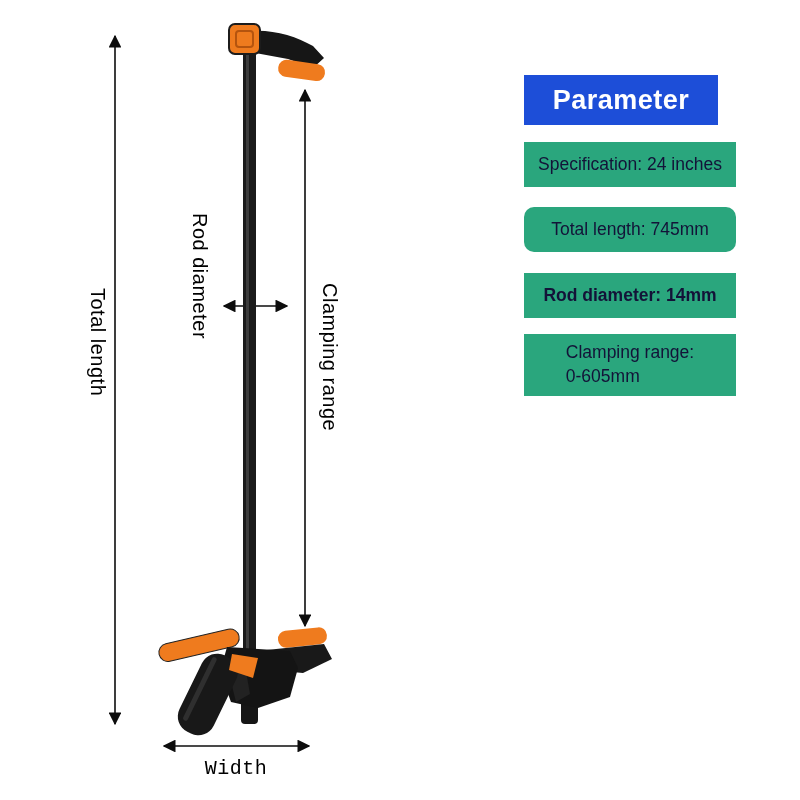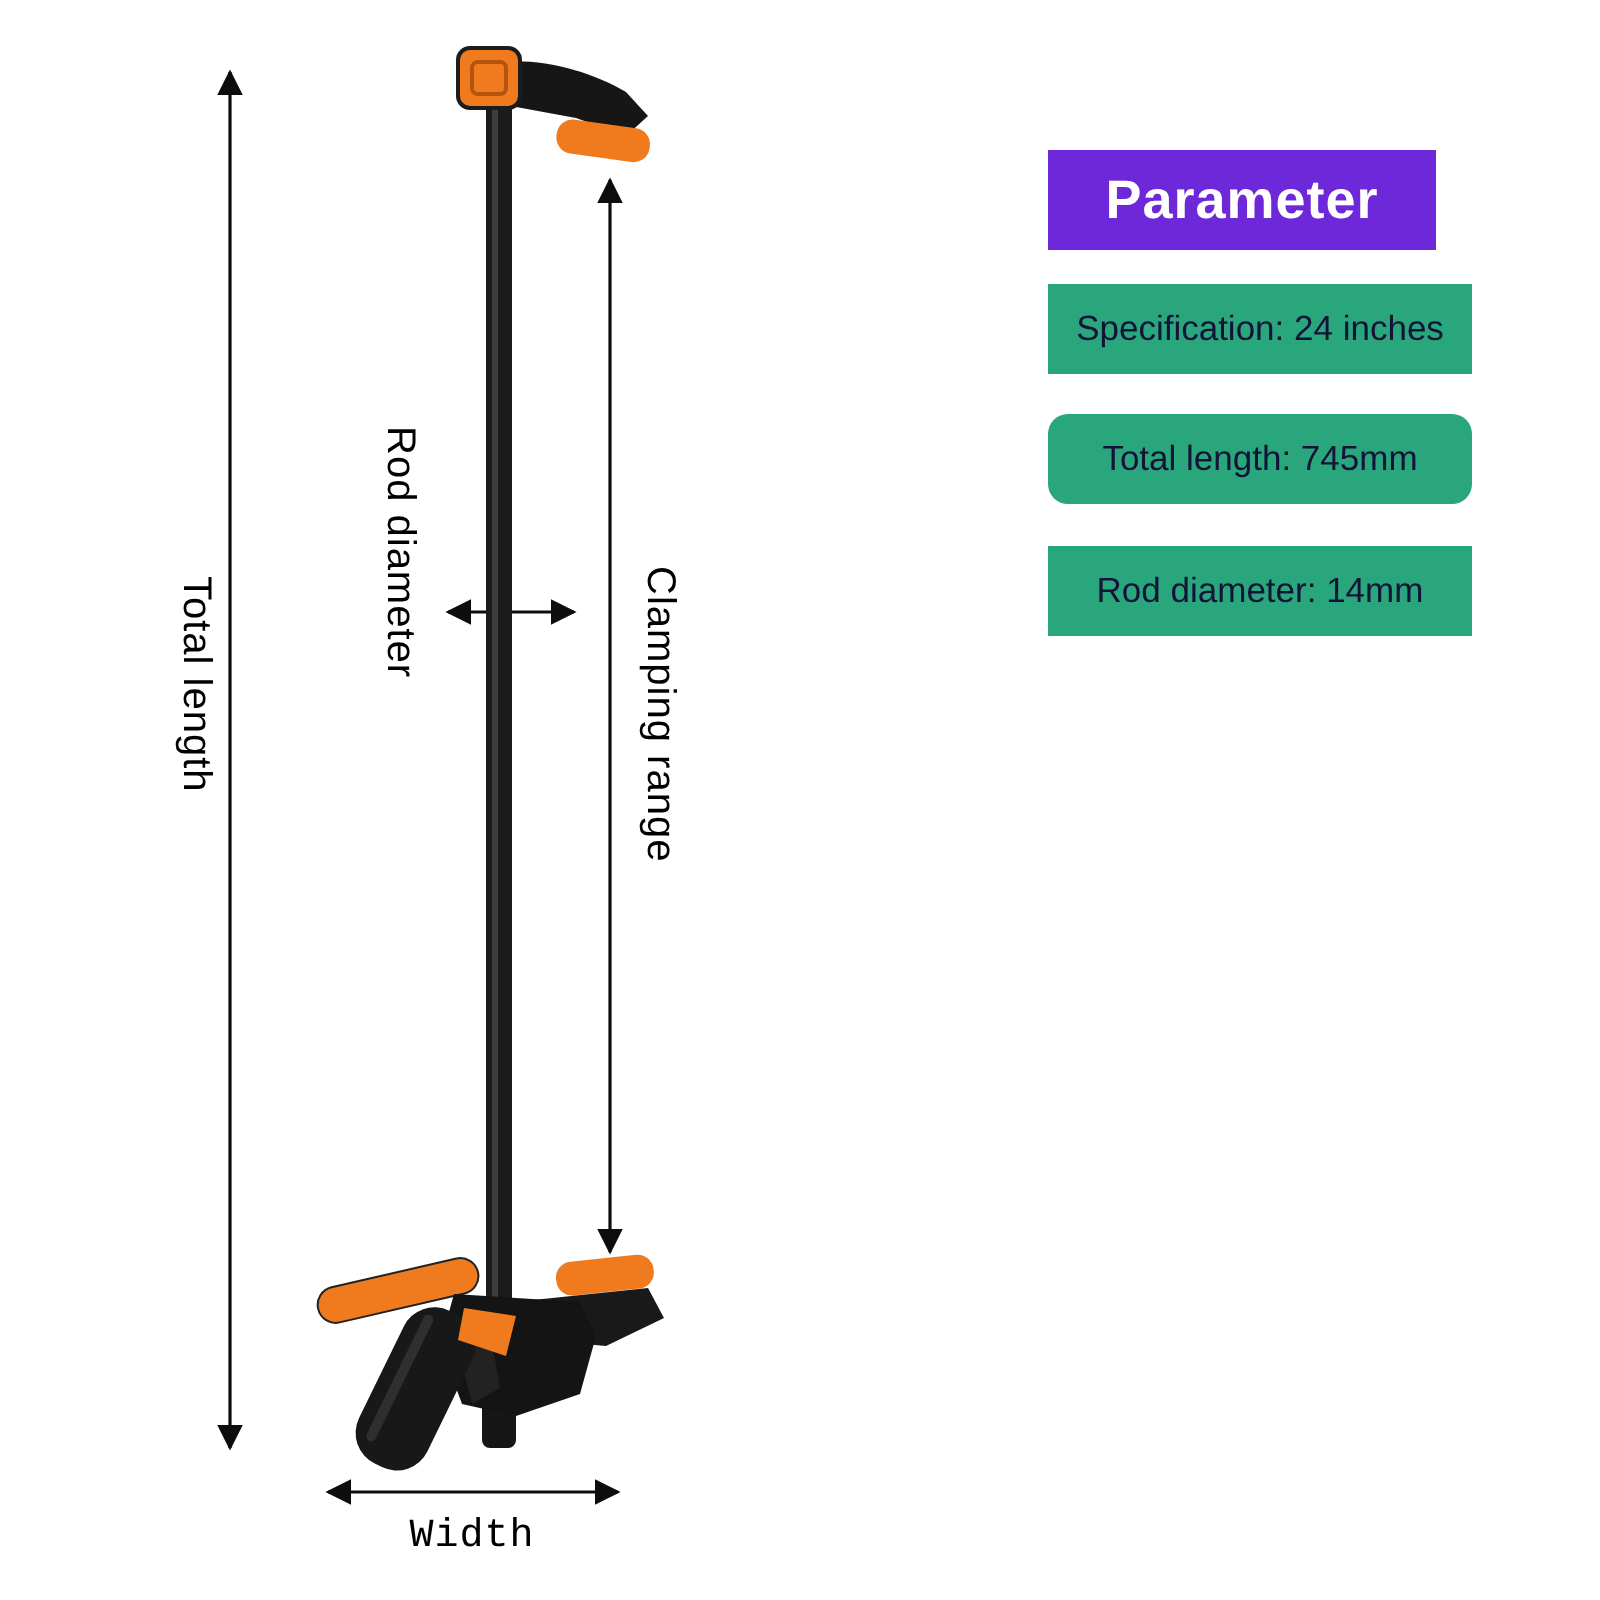--- a/index.html
+++ b/index.html
@@ -18,35 +18,35 @@
   }
   .vtext { writing-mode:vertical-rl; }
   .lbl-total-length  { left:86px;  top:288px; }
   .lbl-rod-diameter  { left:188px; top:213px; }
   .lbl-clamping      { left:318px; top:283px; }
   .lbl-width         { left:236px; top:757px; transform:translateX(-50%);font-family:Liberation Mono, monospace; }
 
   
   .panel { position:absolute; left:524px; top:75px; width:212px; }
   .panel-header {
-    width:194px; height:50px; background:#6d28d9; color:#ffffff;
+    width:194px; height:50px; background:#1d4ed8; color:#ffffff;
     font-size:27px; font-weight:700; display:flex; align-items:center;
     justify-content:center; margin-bottom:17px; letter-spacing:0.5px;
   }
   .param-row {
     width:212px; background:#2aa67d; color:#131338;
     font-size:17.5px; line-height:1.35; text-align:left;
     display:flex; align-items:center; justify-content:center;
     white-space:pre-line; padding:0 4px;
   }
   .param-row.h1 { height:45px; }
   .param-row.h2 { height:62px; }
   .param-row.m20 { margin-bottom:20px; }
   .param-row.m21 { margin-bottom:21px;border-radius:10px; }
-  .param-row.m16 { margin-bottom:16px; }
+  .param-row.m16 { margin-bottom:16px;font-weight:bold; }
   .param-row.m3  { margin-bottom:3px; }
 </style>
 </head>
 <body>
 
 <div class="stage">
 
   <svg class="art" viewBox="0 0 800 800" aria-hidden="true">
     <defs>
       <marker id="arrow" viewBox="0 0 10 10" refX="9" refY="5" markerWidth="8" markerHeight="8" orient="auto-start-reverse">
@@ -97,15 +97,17 @@
   <div class="dim-label vtext lbl-total-length">Total length</div>
   <div class="dim-label vtext lbl-rod-diameter">Rod diameter</div>
   <div class="dim-label vtext lbl-clamping">Clamping range</div>
   <div class="dim-label lbl-width">Width</div>
 
   <aside class="panel">
     <div class="panel-header">Parameter</div>
     <div class="param-row h1 m20">Specification: 24 inches</div>
     <div class="param-row h1 m21">Total length: 745mm</div>
     <div class="param-row h1 m16">Rod diameter: 14mm</div>
+    <div class="param-row h2 m3">Clamping range:
+0-605mm</div>
   </aside>
 
 </div>
 
 </body></html>

